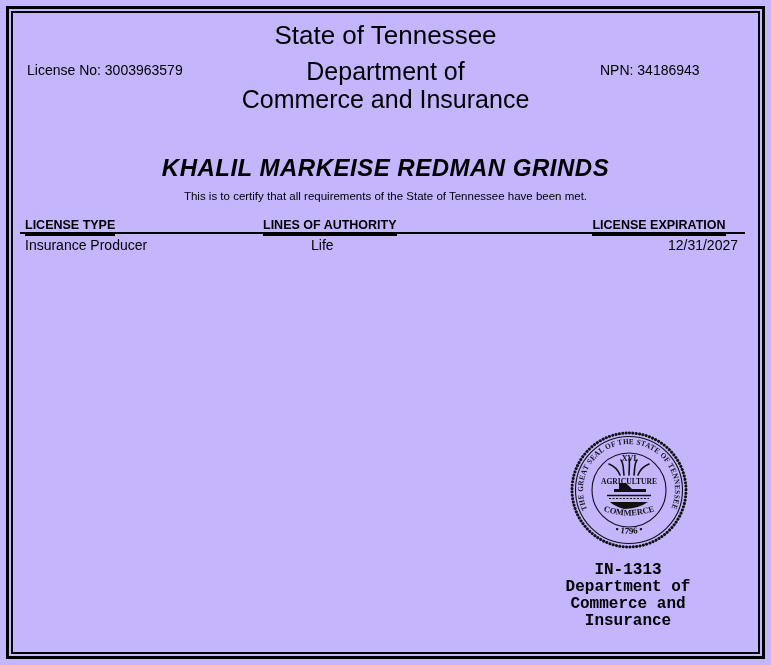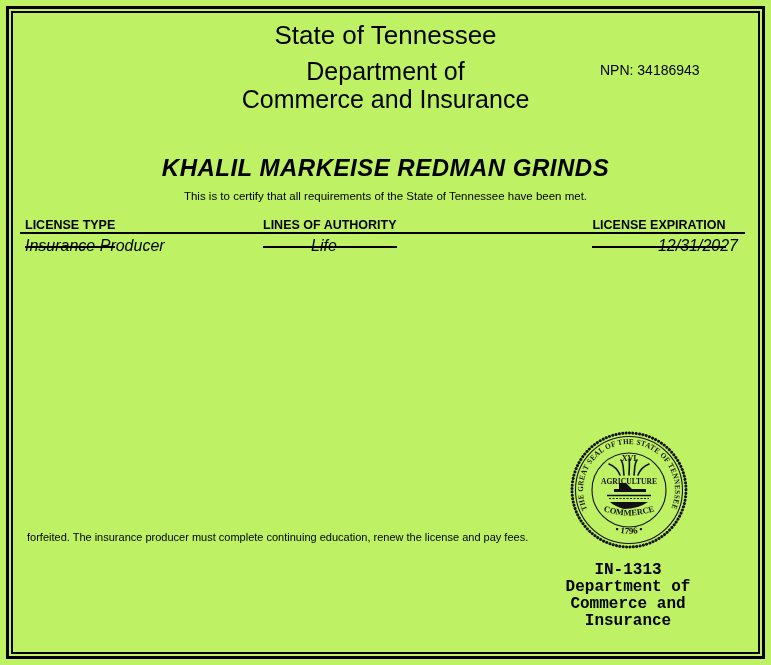--- a/index.html
+++ b/index.html
@@ -1,20 +1,20 @@
 <!DOCTYPE html>
 <html><head>
 <meta charset="utf-8">
 <style>
   html, body { margin: 0; padding: 0; background: #ffffff; }
   .page {
     position: relative;
     width: 771px;
     height: 665px;
-    background: #bef264;
+    background: #c4b5fd;
     color: #000000;
     font-family: "Liberation Sans", sans-serif;
     overflow: hidden;
   }
   .border-outer {
     position: absolute; left: 6px; top: 6px; right: 6px; bottom: 6px;
     border: 3px solid #000000;
   }
   .border-inner {
     position: absolute; left: 11px; top: 11px; right: 11px; bottom: 11px;
@@ -24,25 +24,25 @@
   .state-title   { top: 21px;  font-size: 26px; }
   .dept-line1    { top: 58px;  font-size: 25px; }
   .dept-line2    { top: 86px;  font-size: 25px; }
   .license-no    { position: absolute; left: 27px;  top: 62px; font-size: 14px; }
   .npn           { position: absolute; left: 600px; top: 62px; font-size: 14px; }
   .licensee-name { top: 155px; font-size: 24px; font-weight: bold; font-style: italic; letter-spacing: 0.5px; }
   .certify-line  { top: 190px; font-size: 11.5px; }
 
   .table-rule { position: absolute; left: 20px; top: 232px; width: 725px; height: 2px; background: #000000; }
   .th { position: absolute; top: 219px; font-size: 12.5px; font-weight: bold; line-height: 1; }
-  .th .th-underline { display: inline-block; border-bottom: 2px solid #000000; padding-bottom: 14px; }
+  .th .th-underline { display: inline-block; border-bottom: 2px solid #000000; padding-bottom: 2px; }
   .th-1 { left: 25px; }
   .th-2 { left: 263px; }
   .th-3 { left: 580px; width: 158px; text-align: center; }
-  .td { position: absolute; top: 238px; font-size: 16px; line-height: 1; font-style: italic; }
+  .td { position: absolute; top: 238px; font-size: 14px; line-height: 1; }
   .td-1 { left: 25px; }
   .td-2 { left: 263px; padding-left: 48px; }
   .td-3 { left: 580px; width: 158px; text-align: right; }
 
   .seal { position: absolute; left: 568px; top: 429px; width: 122px; height: 122px; }
   .seal text { font-family: "Liberation Serif", serif; font-weight: bold; fill: #111111; }
   .seal .ring-text  { font-size: 7.8px; letter-spacing: 0.4px; }
   .seal .year-text  { font-size: 9px; }
   .seal .numeral    { font-size: 8px; }
   .seal .agri-text  { font-size: 8px; }
@@ -54,20 +54,21 @@
 </style>
 </head>
 <body>
 
 <div class="page">
 
   <div class="border-outer"></div>
   <div class="border-inner"></div>
 
   <div class="centered state-title">State of Tennessee</div>
+  <div class="license-no">License No: 3003963579</div>
   <div class="centered dept-line1">Department of</div>
   <div class="centered dept-line2">Commerce and Insurance</div>
   <div class="npn">NPN: 34186943</div>
 
   <div class="centered certify-line">This is to certify that all requirements of the State of Tennessee have been met.</div>
   <div class="centered licensee-name">KHALIL MARKEISE REDMAN GRINDS</div>
 
   <div class="th th-1">
     <span class="th-underline">LICENSE TYPE</span>
   </div>
@@ -118,21 +119,20 @@
       <path d="M41 69.5 H81" stroke-width="1.2" stroke-dasharray="2 1.5"></path>
     </g>
     <path d="M42 73 L80 73 Q70 80 56 80 Q46 77 42 73 Z" fill="#111111"></path>
 
     <text class="comm-text">
       <textPath href="#commPath" startOffset="50%" text-anchor="middle">COMMERCE</textPath>
     </text>
   </svg>
 
   <div class="disclaimer">
-    <div>forfeited. The insurance producer must complete continuing education, renew the license and pay fees.</div>
   </div>
 
   <div class="form-block">
     <div>IN-1313</div>
     <div>Department of</div>
     <div>Commerce and Insurance</div>
   </div>
 
 </div>
 

